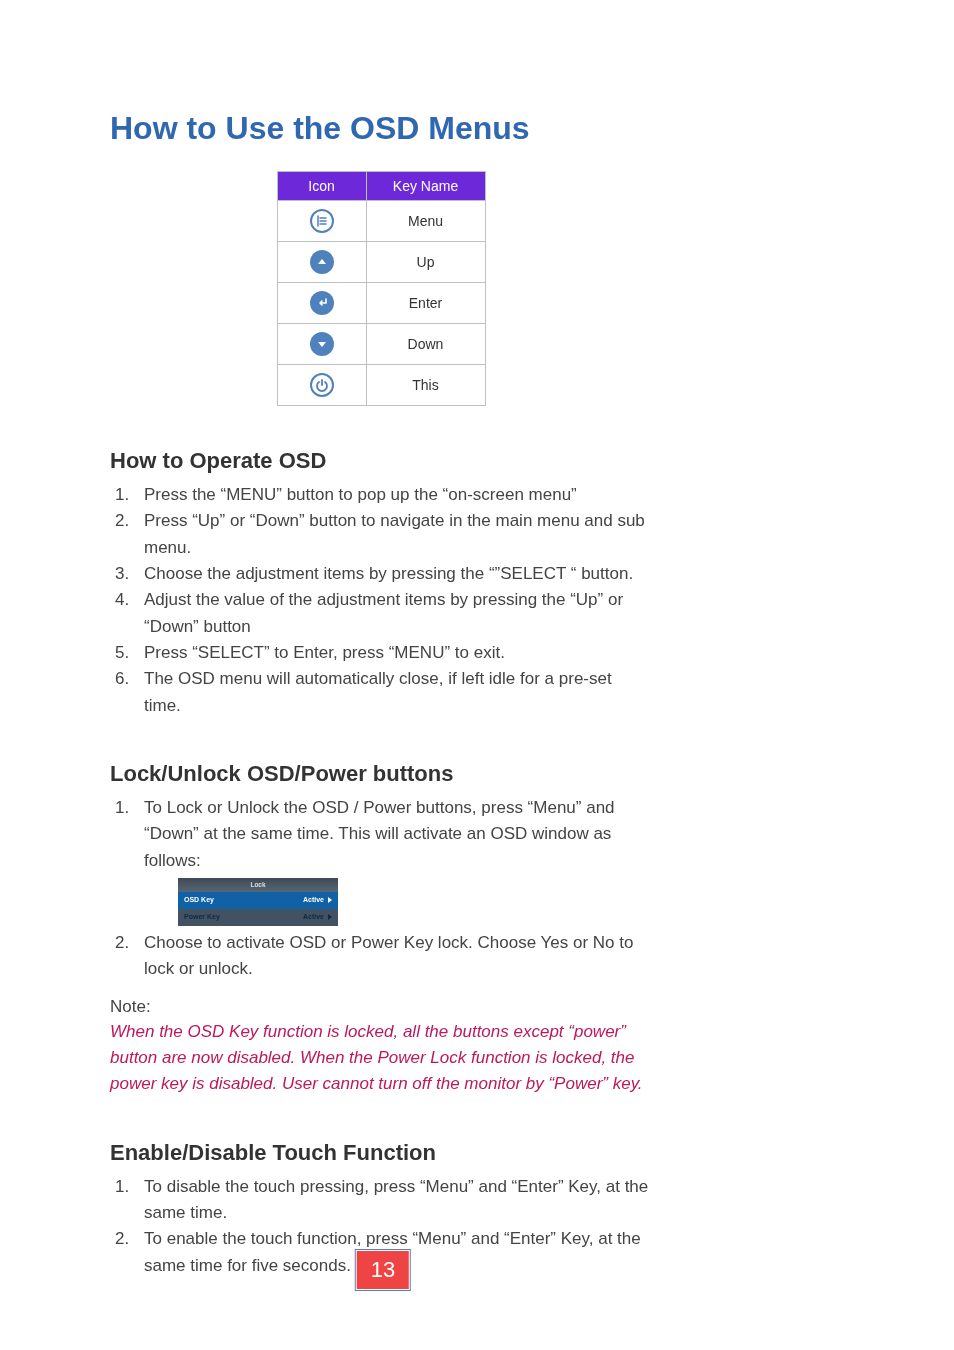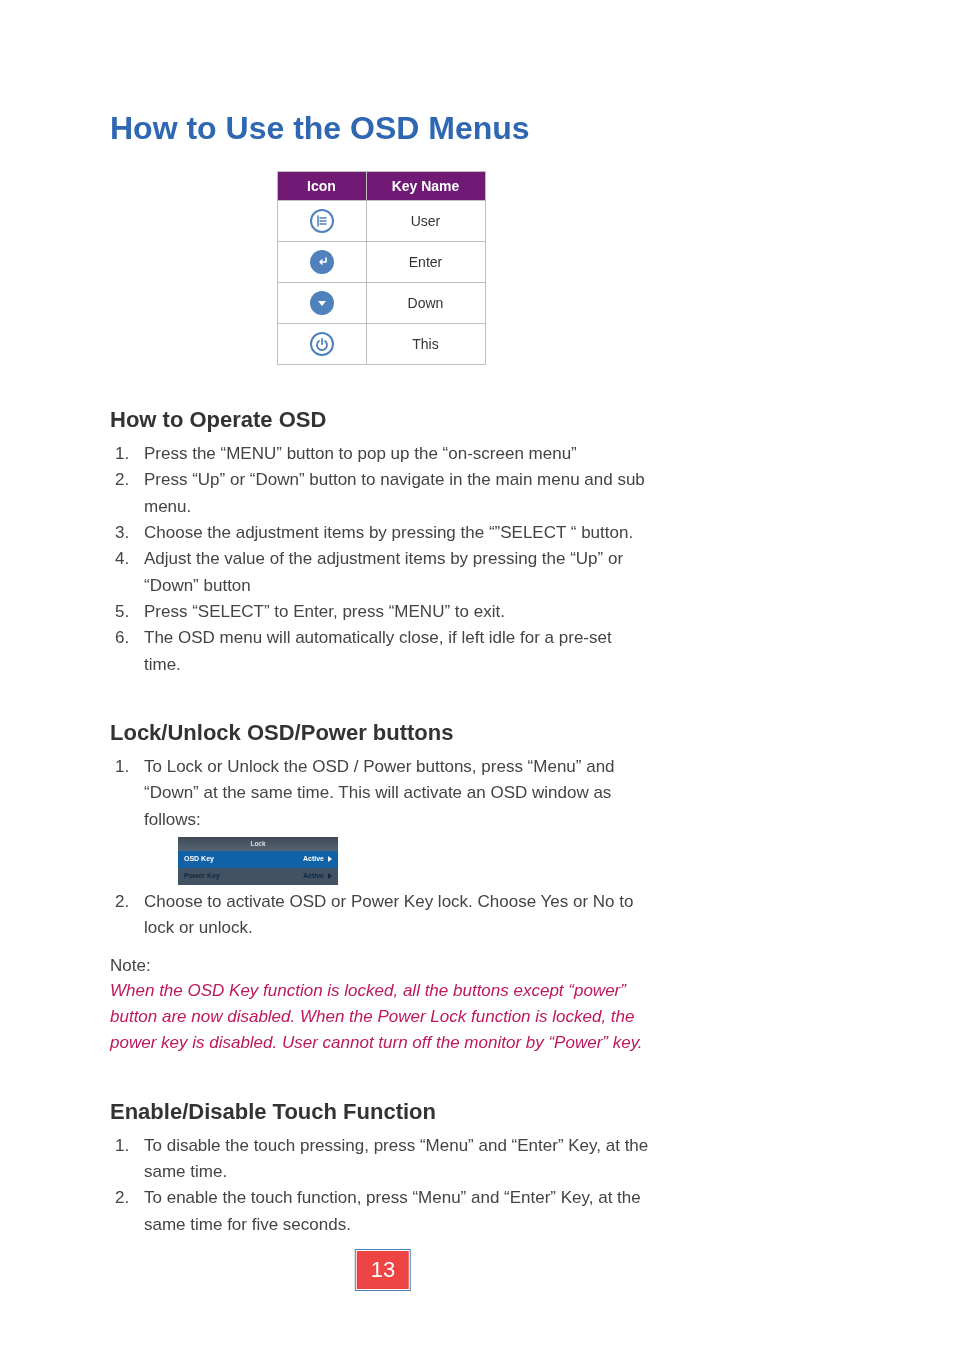--- a/index.html
+++ b/index.html
@@ -27,23 +27,23 @@
     margin: 0 auto 28px auto;
     border-collapse: collapse;
   }
   .icon-table th, .icon-table td {
     border: 1px solid #bfbfbf;
     font-size: 14px;
     text-align: center;
     vertical-align: middle;
   }
   .icon-table th {
-    background: #701a75;
-    color: #fff;
-    font-weight: bold;
+    background: #6d28d9;
+    color: #fff;
+    font-weight: normal;
     padding: 6px 14px;
   }
   .icon-table td {
     padding: 8px 14px;
     color: #333;
   }
   .icon-cell { width: 60px; }
   .name-cell { width: 90px; }
   .osd-btn {
     width: 24px;
@@ -151,21 +151,31 @@
       <th class="name-cell">Key Name</th>
     </tr>
     <tr>
       <td class="icon-cell">
         <span class="osd-btn outline">
           <svg width="12" height="12" viewBox="0 0 12 12">
                 <path d="M2 1 L2 11 M4 3 L10 3 M4 6 L10 6 M4 9 L10 9" stroke="#4f81bd" stroke-width="1.5" fill="none" stroke-linecap="round"></path>
               </svg>
         </span>
       </td>
-      <td>User</td>
+      <td>Menu</td>
+    </tr>
+    <tr>
+      <td class="icon-cell">
+        <span class="osd-btn">
+          <svg width="12" height="12" viewBox="0 0 12 12">
+                <path d="M6 3 L10 8 L2 8 Z" fill="#fff"></path>
+              </svg>
+        </span>
+      </td>
+      <td>Up</td>
     </tr>
     <tr>
       <td class="icon-cell">
         <span class="osd-btn">
           <svg width="14" height="12" viewBox="0 0 14 12">
                 <path d="M11 2 L11 6 L5 6 M5 6 L7 4 M5 6 L7 8" stroke="#fff" stroke-width="1.6" fill="none" stroke-linecap="round" stroke-linejoin="round"></path>
               </svg>
         </span>
       </td>
       <td>Enter</td>

